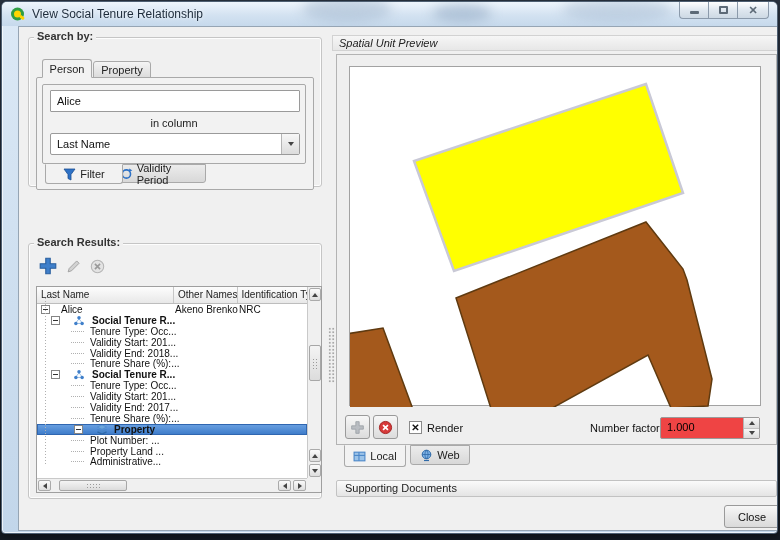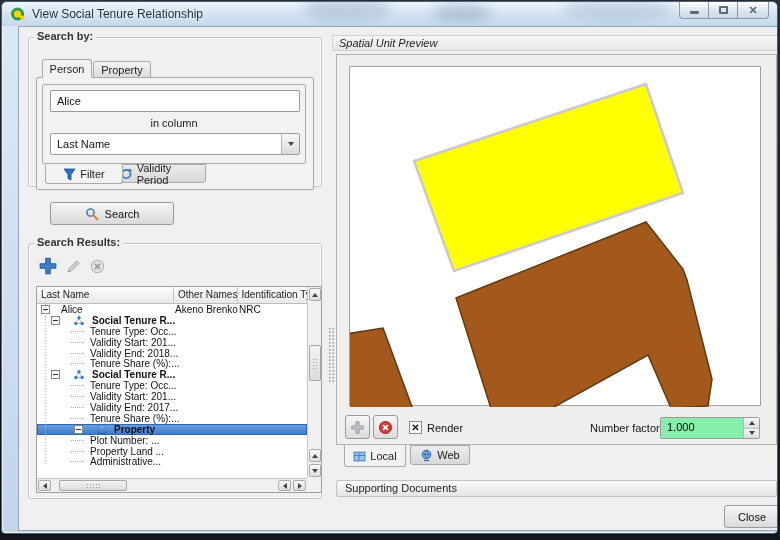--- a/index.html
+++ b/index.html
@@ -104,21 +104,21 @@
 
   
   .panel-title { position:absolute; left:313px; top:8px; width:449px; height:16px;
     background:linear-gradient(#f6f6f6,#e7e7e7); border:1px solid #d2d2d2;
     font-size:11px; font-style:italic; color:#222; padding:1px 6px; }
   .tabframe { position:absolute; left:317px; top:27px; width:441px; height:391px; border:1px solid #b3b3b3; background:#efefef; }
   .mapwrap { position:absolute; left:12px; top:11px; width:412px; height:340px; background:#fff; border:1px solid #a2a2a2; }
   .toolbtn { position:absolute; width:25px; height:24px; border:1px solid #9a9a9a; border-radius:3px;
     background:linear-gradient(#f7f7f7,#dcdcdc); display:flex; align-items:center; justify-content:center; }
   .ctl-label { position:absolute; font-size:11px; color:#111; }
-  .spin { position:absolute; background:#86efac; border:1px solid #9a9a9a; border-radius:2px; display:flex; font-size:11px; }
+  .spin { position:absolute; background:#ef4444; border:1px solid #9a9a9a; border-radius:2px; display:flex; font-size:11px; }
   .spin .val { flex:1; padding:3px 6px; }
   .spin .btns { width:16px; border-left:1px solid #b5b5b5; display:flex; flex-direction:column; }
   .spin .btns div { flex:1; background:linear-gradient(#f7f7f7,#dcdcdc); display:flex; align-items:center; justify-content:center; }
   .spin .btns div:first-child { border-bottom:1px solid #c0c0c0; }
 
   .support-bar { position:absolute; left:317px; top:453px; width:441px; height:17px;
     background:linear-gradient(#fbfbfb,#e4e4e4); border:1px solid #c2c2c2; border-radius:2px;
     font-size:11px; color:#222; padding:1px 8px; }
   .icon { display:inline-block; }
 </style>
@@ -183,27 +183,20 @@
         </div>
     <div class="tab south off" style="left:83px; top:137px; width:104px; height:19px;">
       <span class="checkbox"></span>
       <svg class="icon" width="13" height="13" viewBox="0 0 13 13">
         <circle cx="6.5" cy="7" r="4.2" fill="none" stroke="#2e72c6" stroke-width="1.6"></circle>
         <path d="M9.5 1.5l3 2-3.5 1.2z" fill="#2e72c6"></path>
           </svg>
       <span>Validity Period</span>
         </div>
 
-    <div class="btn" style="left:31px; top:175px; width:124px; height:23px;">
-      <svg class="icon" width="14" height="14" viewBox="0 0 14 14">
-        <circle cx="5.5" cy="5.5" r="3.6" fill="#d9e9f8" stroke="#3a6ea5" stroke-width="1.4"></circle>
-        <line x1="8.3" y1="8.3" x2="12.3" y2="12.3" stroke="#d88c28" stroke-width="2.2" stroke-linecap="round"></line>
-          </svg>
-      <span>Search</span>
-        </div>
 
     <span class="gbox-label" style="left:15px; top:209px;">Search Results:</span>
     <div class="gbox" style="left:9px; top:216px; width:294px; height:256px;"></div>
 
     <svg style="position:absolute; left:19px; top:229px;" width="20" height="20" viewBox="0 0 18 18">
       <path d="M7 2h4v5h5v4h-5v5H7v-5H2V7h5z" fill="#3f7fca" stroke="#2a5f9e" stroke-width="1"></path>
         </svg>
     <svg style="position:absolute; left:47px; top:232px;" width="15" height="15" viewBox="0 0 14 14">
       <path d="M2 12l1-3.2 7-7 2.2 2.2-7 7z" fill="#d2d2d2" stroke="#9a9a9a" stroke-width="0.8"></path>
         </svg>

